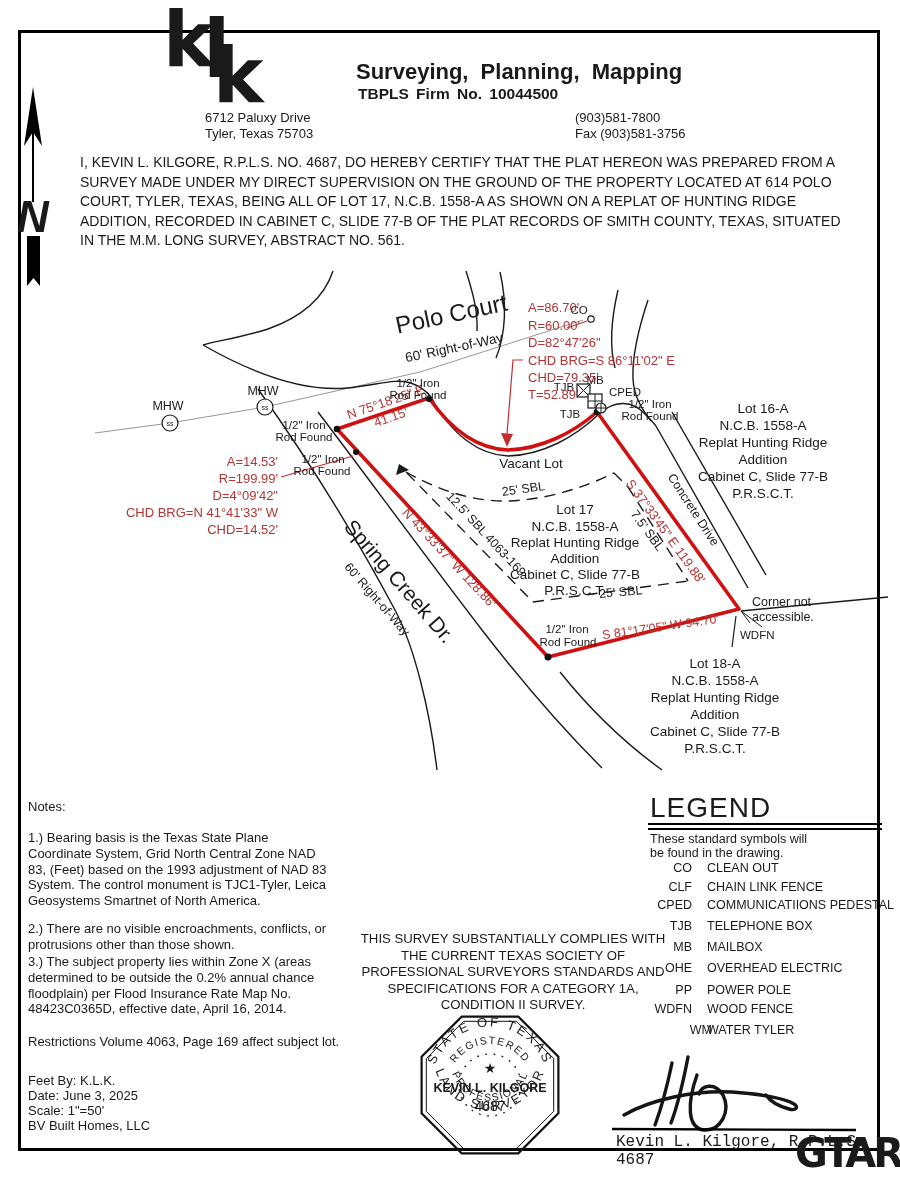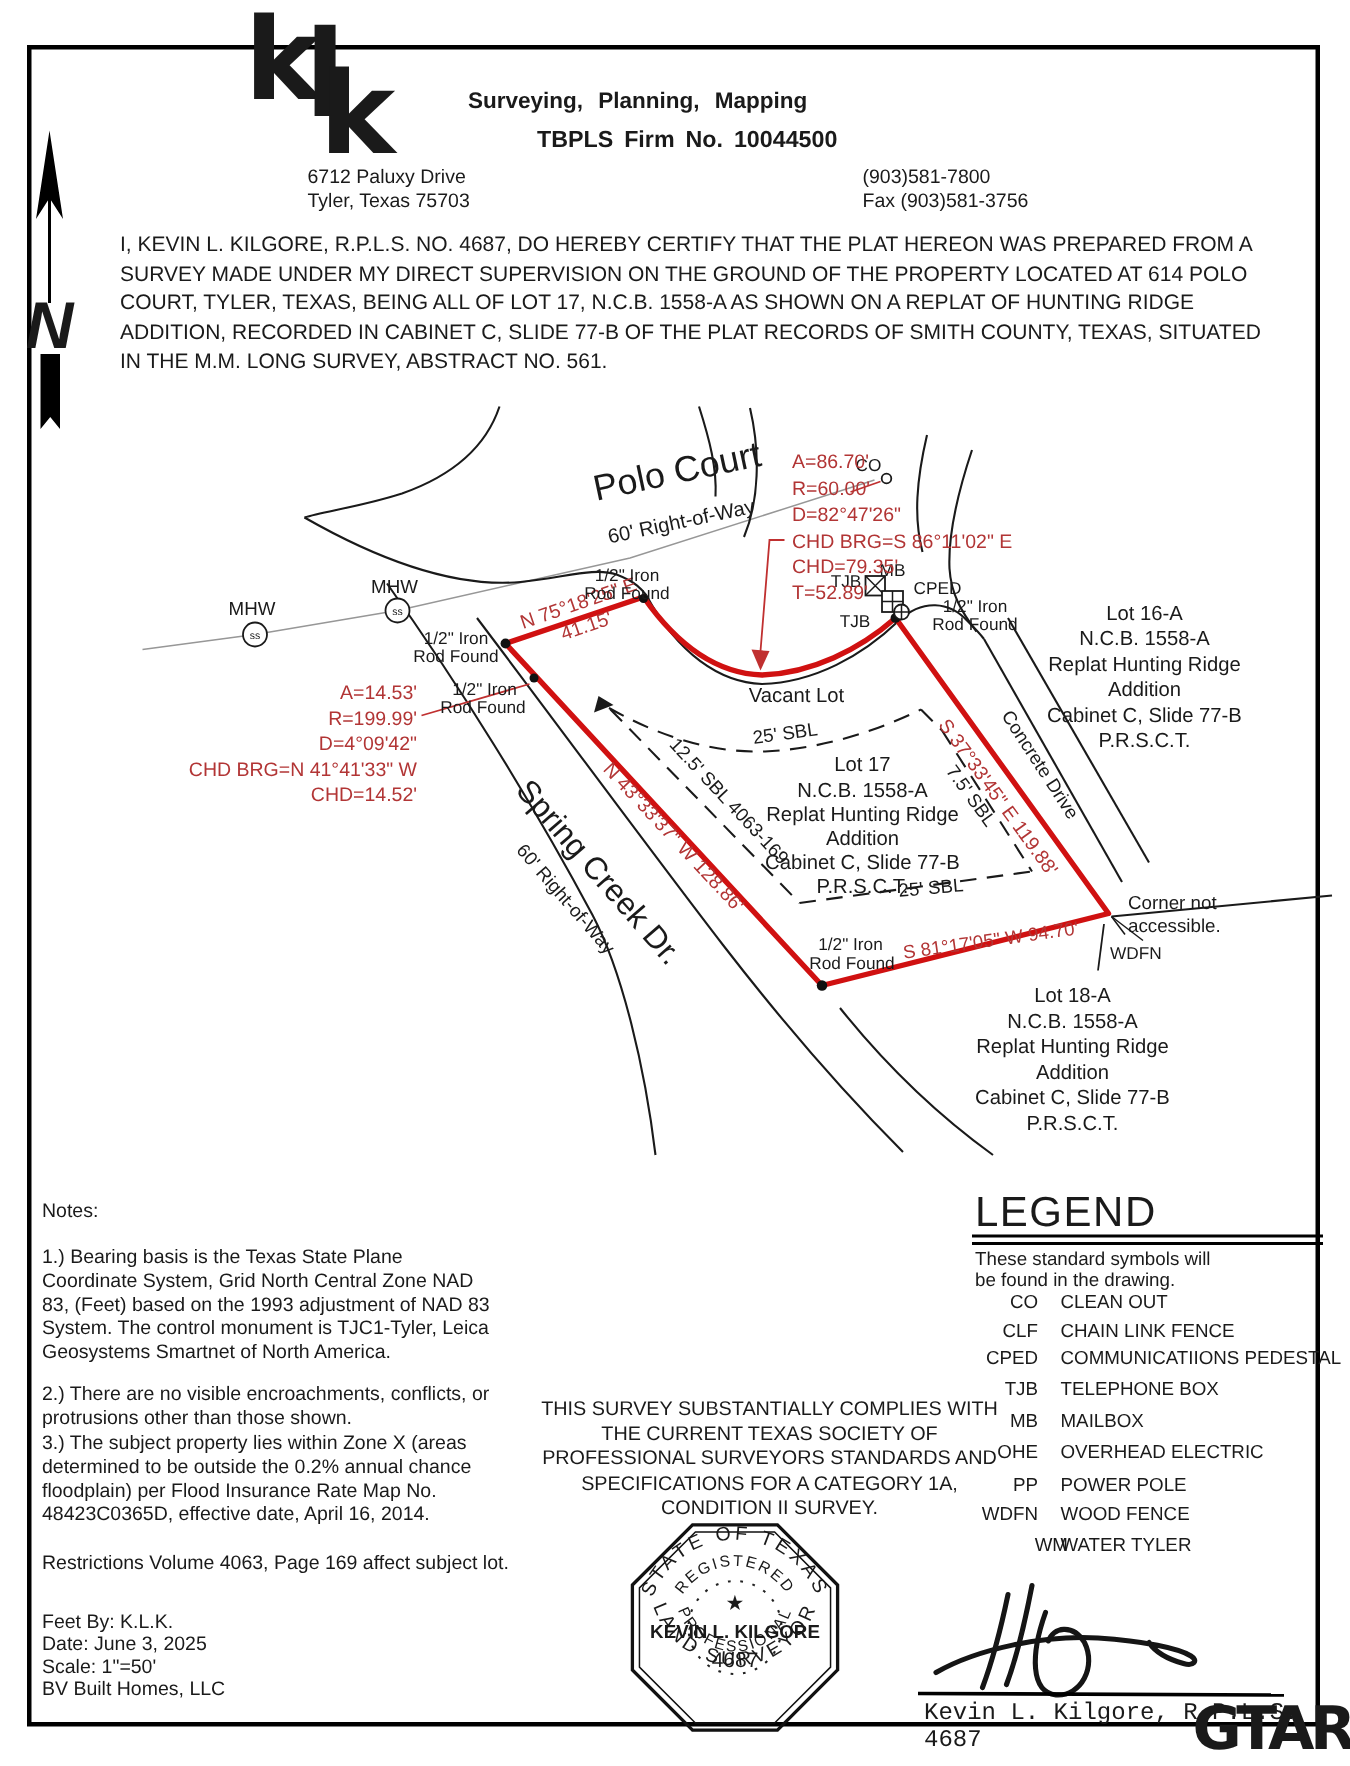--- a/index.html
+++ b/index.html
@@ -3,21 +3,21 @@
 <meta charset="utf-8">
 <style>
   html,body{margin:0;padding:0;background:#fff;}
   body{width:900px;height:1177px;position:relative;overflow:hidden;
        font-family:"Liberation Sans",sans-serif;color:#1a1a1a;}
   .abs{position:absolute;}
   .frame{border:3px solid #000;}
   
   .logo-letter{position:absolute;font-family:"DejaVu Sans",sans-serif;font-weight:bold;line-height:1;}
   .company{font-size:31px;font-weight:bold;word-spacing:8px;letter-spacing:.5px;}
-  .tagline{font-size:15px;font-weight:bold;word-spacing:6px;}
+  .tagline{font-size:22px;font-weight:bold;word-spacing:6px;margin-left:44px;}
   .firm{font-size:15.5px;font-weight:bold;word-spacing:3px;}
   .small13{font-size:13px;line-height:16.5px;}
   .cert{font-size:14px;line-height:19.5px;}
   
   .note{font-size:13px;line-height:15.8px;}
   .legend-title{font-size:28px;letter-spacing:1px;}
   .legend-rule{border-top:2.5px solid #000;border-bottom:2px solid #000;height:3px;}
   .leg-abbr{font-size:12.5px;text-align:right;width:52px;}
   .leg-desc{font-size:12.5px;}
   .compliance{font-size:13.2px;line-height:16.6px;text-align:center;margin-left:36px;}

